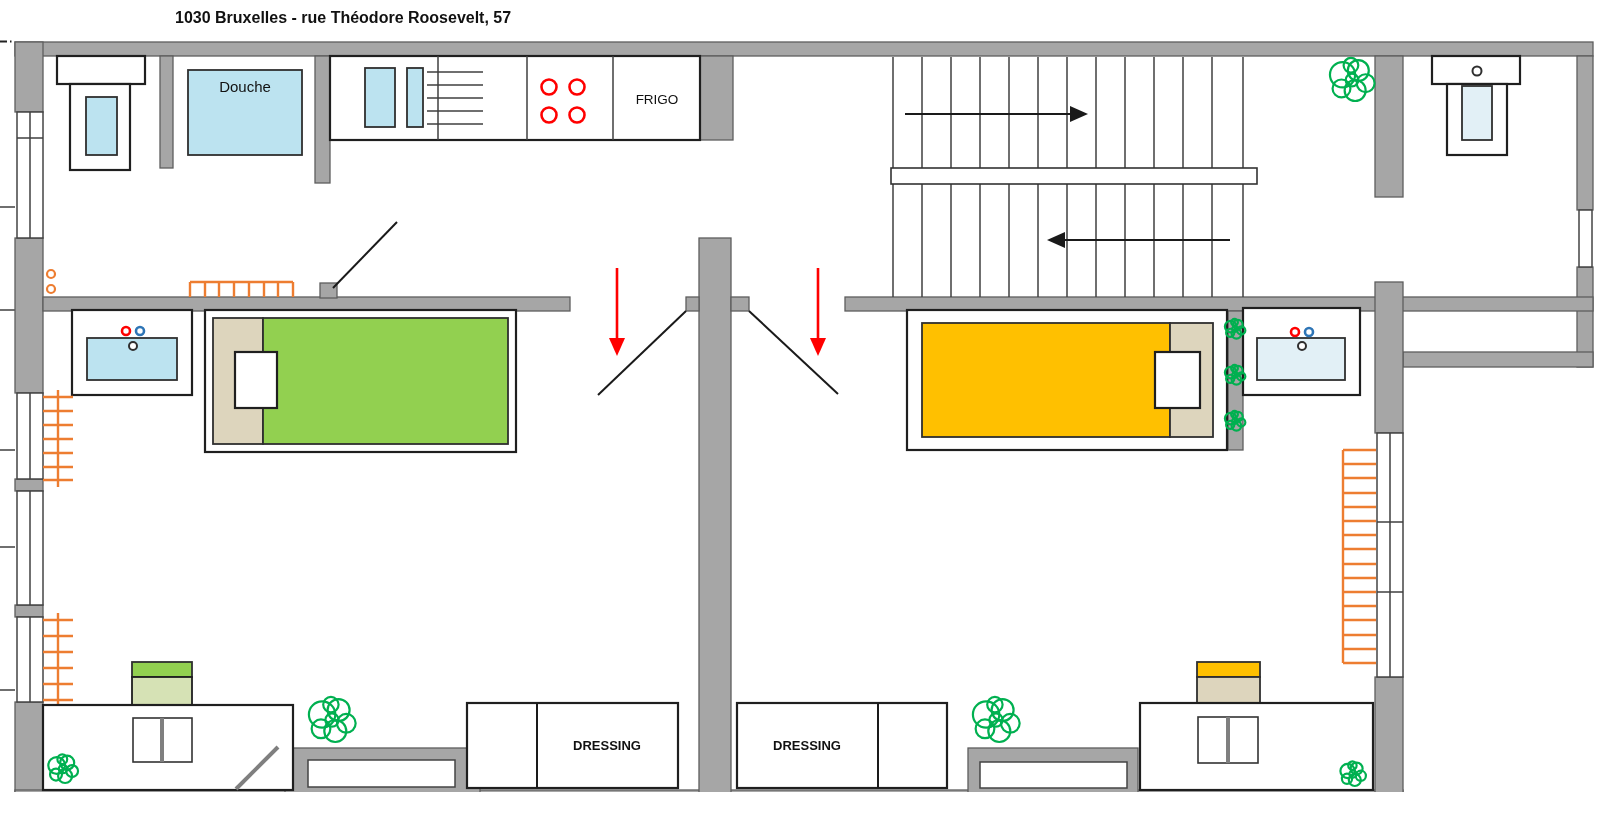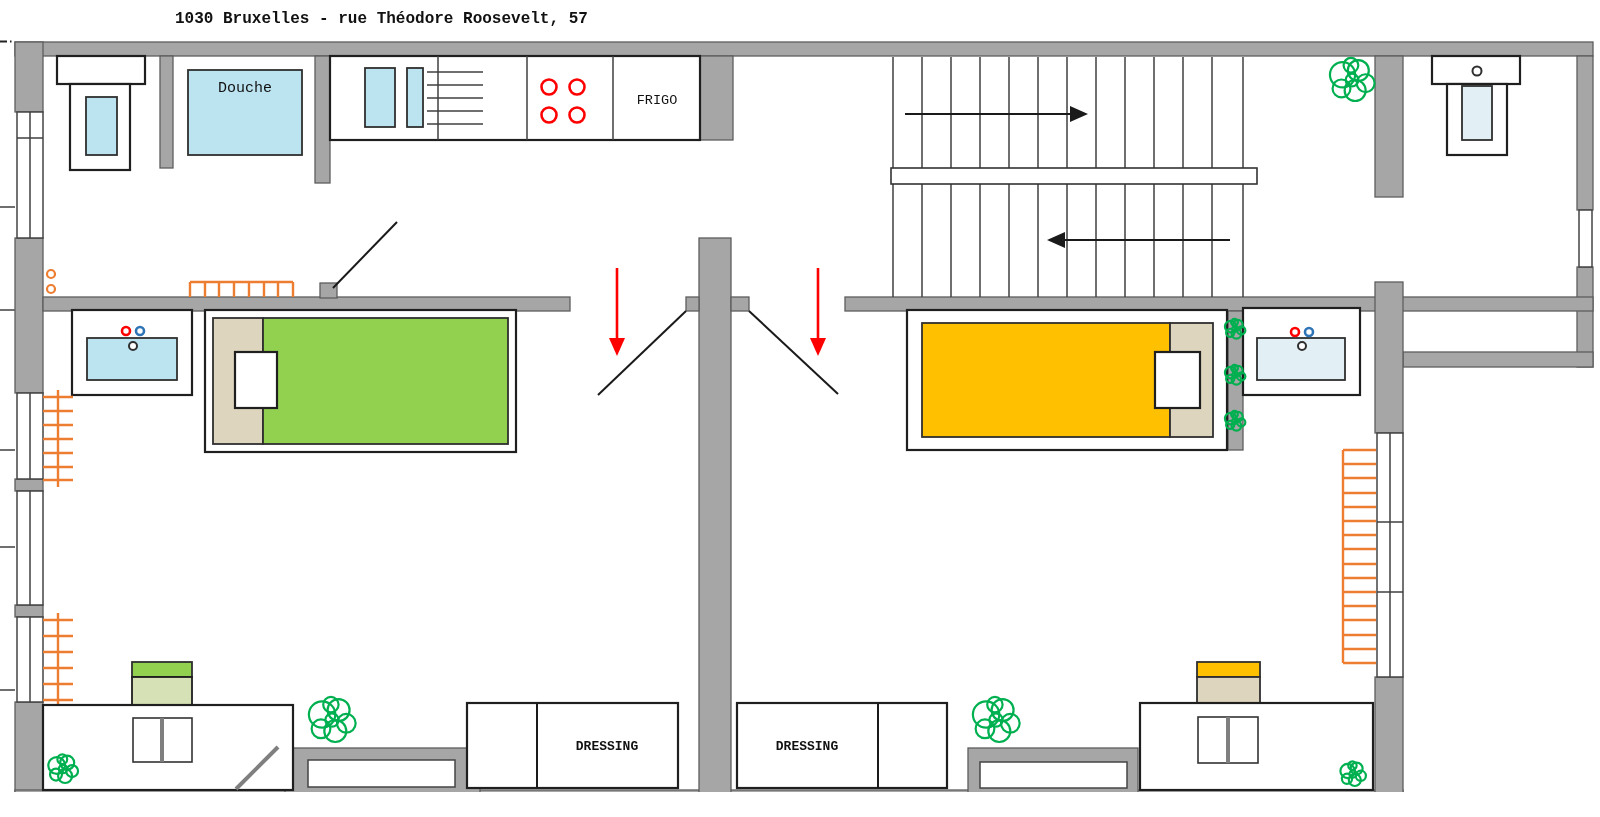--- a/index.html
+++ b/index.html
@@ -1,17 +1,17 @@
 <!DOCTYPE html>
 <html style="--wall: #a6a6a6; --wall-outline: #5e5e5e; --water-blue: #bce3f0; --water-blue-light: #e2f0f6; --bed-green: #92d050; --bed-orange: #ffc000; --linen-beige: #ddd5bd; --cabinet-green: #d6e2b5; --radiator-orange: #ed7d31; --plant-green: #00b050; --arrow-red: #ff0000; --tap-blue: #2e75b6;"><head>
 <meta charset="utf-8">
 <style>
   html,body{margin:0;padding:0;background:#fff;}
   .plan{position:relative;width:1600px;height:792px;background:#fff;overflow:hidden;
-        font-family:Liberation Mono, monospace;}
+        font-family:Liberation Sans, sans-serif;}
   svg{display:block;}
   .wall{fill:var(--wall);stroke:var(--wall-outline);stroke-width:1.3;}
   .win{fill:#fff;stroke:#444;stroke-width:1.5;}
   .furn{fill:#fff;stroke:#1f1f1f;stroke-width:2.2;}
   .furn-thin{fill:#fff;stroke:#333;stroke-width:1.6;}
   .water{fill:var(--water-blue);stroke:#2f2f2f;stroke-width:1.8;}
   .water-light{fill:var(--water-blue-light);stroke:#2f2f2f;stroke-width:1.8;}
   .bedgreen{fill:var(--bed-green);stroke:#2f2f2f;stroke-width:1.8;}
   .bedorange{fill:var(--bed-orange);stroke:#2f2f2f;stroke-width:1.8;}
   .beige{fill:var(--linen-beige);stroke:#2f2f2f;stroke-width:1.8;}

